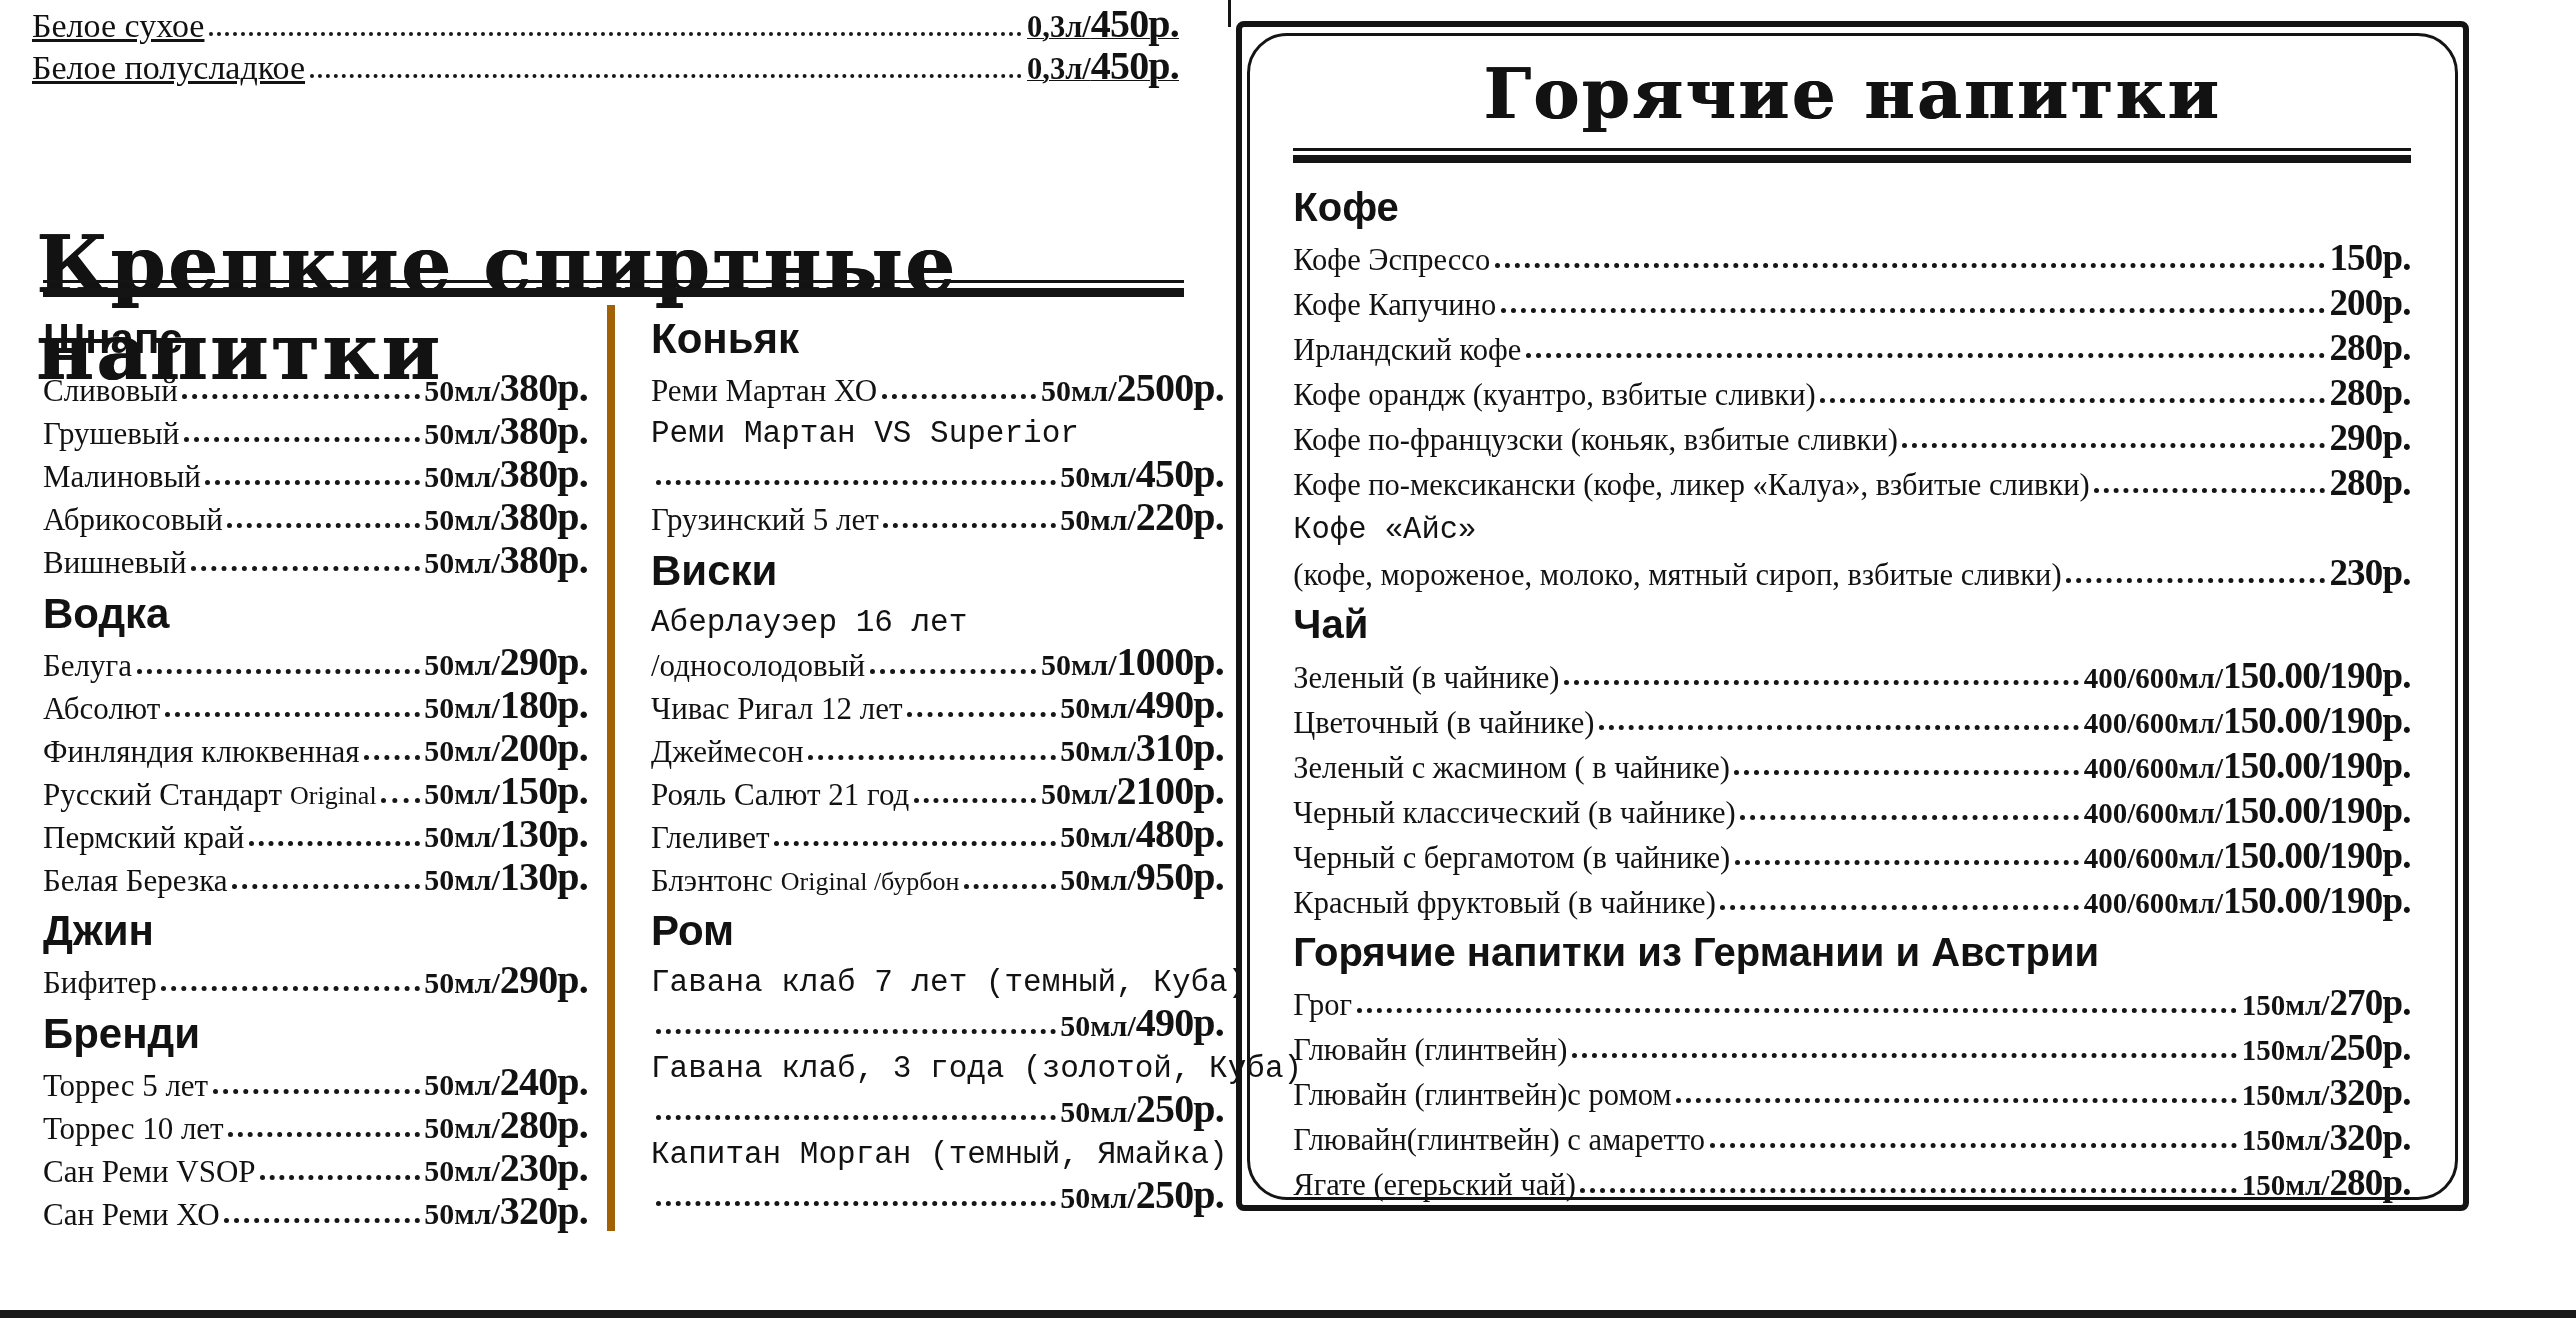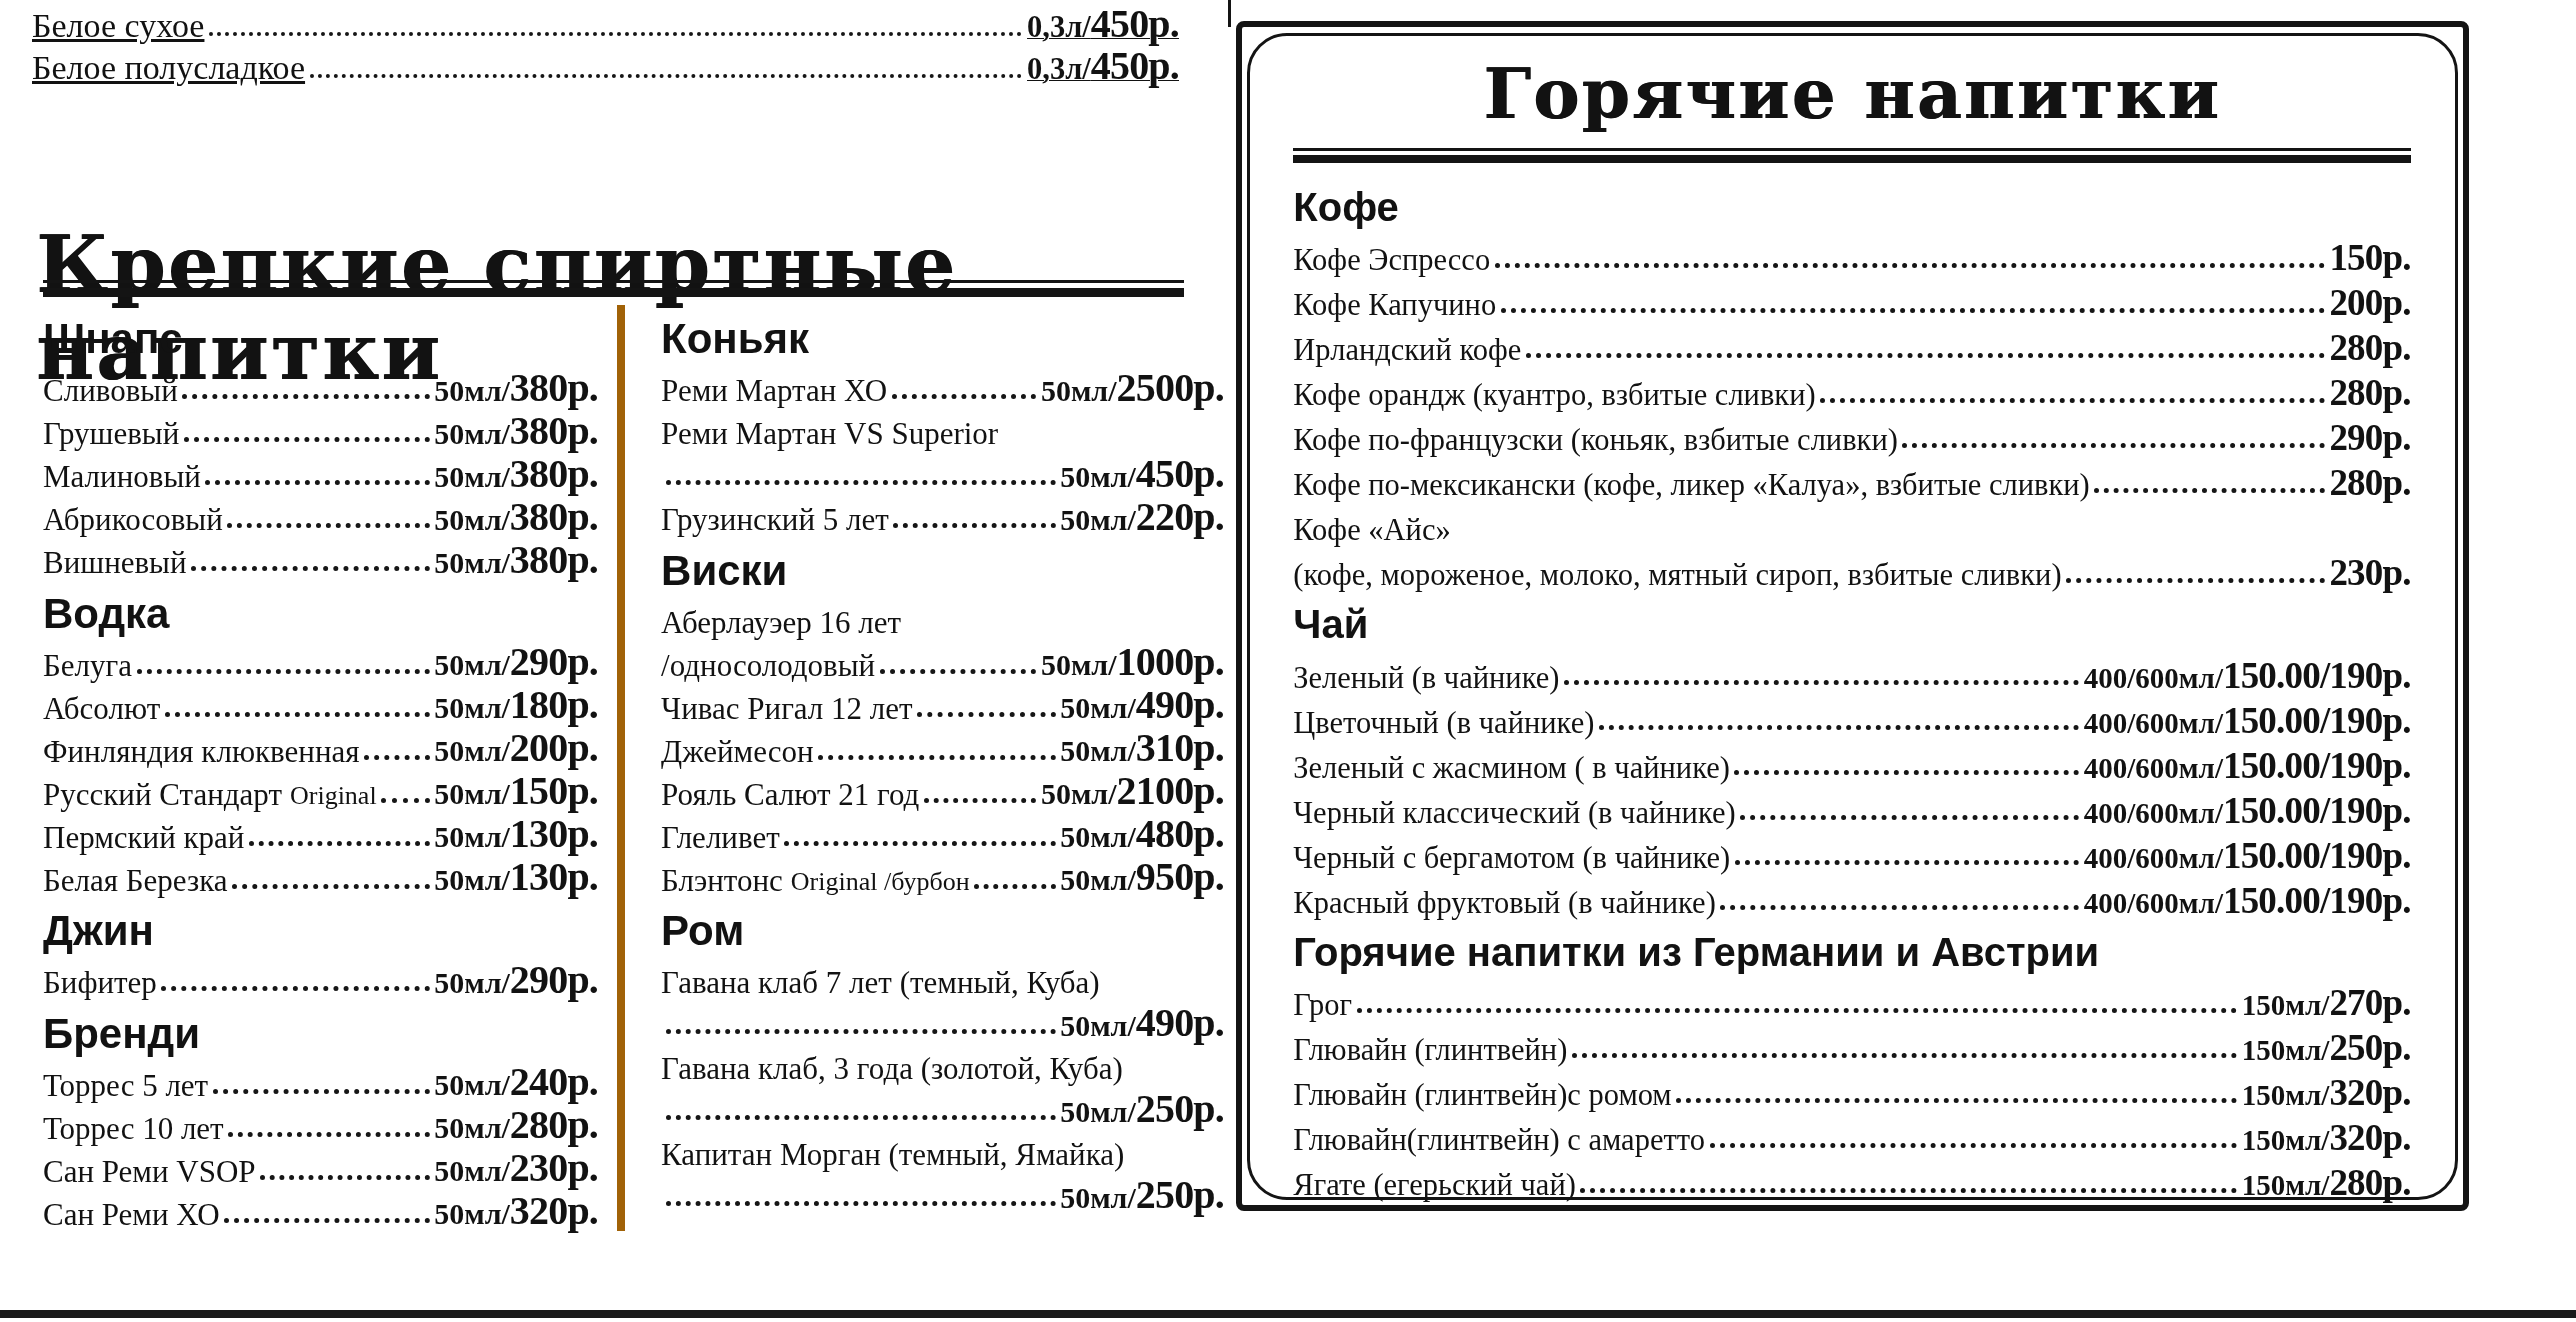--- a/index.html
+++ b/index.html
@@ -9,21 +9,21 @@
     font-family:"Liberation Serif", serif;
   }
   
   .row{display:flex;align-items:flex-end;height:43px;}
   .iname{font-size:31px;line-height:1.05;white-space:nowrap;}
   .inote{font-size:26px;line-height:1.2;margin-left:8px;white-space:nowrap;}
   .dots{flex:1;min-width:0;margin:0 4.6px 8.4px 4.6px;border-bottom:5.3px dotted #161616;}
   .price{white-space:nowrap;font-weight:bold;line-height:1;}
   .psmall{font-size:30px;}
   .pbig{font-size:40px;letter-spacing:-0.8px;}
-  .nameonly .iname{font-size:31px;}
+  .nameonly .iname{font-size:31px;font-family:Liberation Mono, monospace;}
   
   .top-wines{position:absolute;left:32px;top:1.5px;width:1147px;text-decoration:underline;}
   .top-wines .row{height:42px;}
   .top-wines .iname{font-size:34px;}
   .top-wines .dots{border-bottom:4.6px dotted #161616;margin-bottom:7.6px;}
   .top-wines .psmall{font-size:30.5px;}
   .top-wines .pbig{font-size:40px;}
   
   .left-title{
     position:absolute;left:36px;top:169px;width:1143px;

